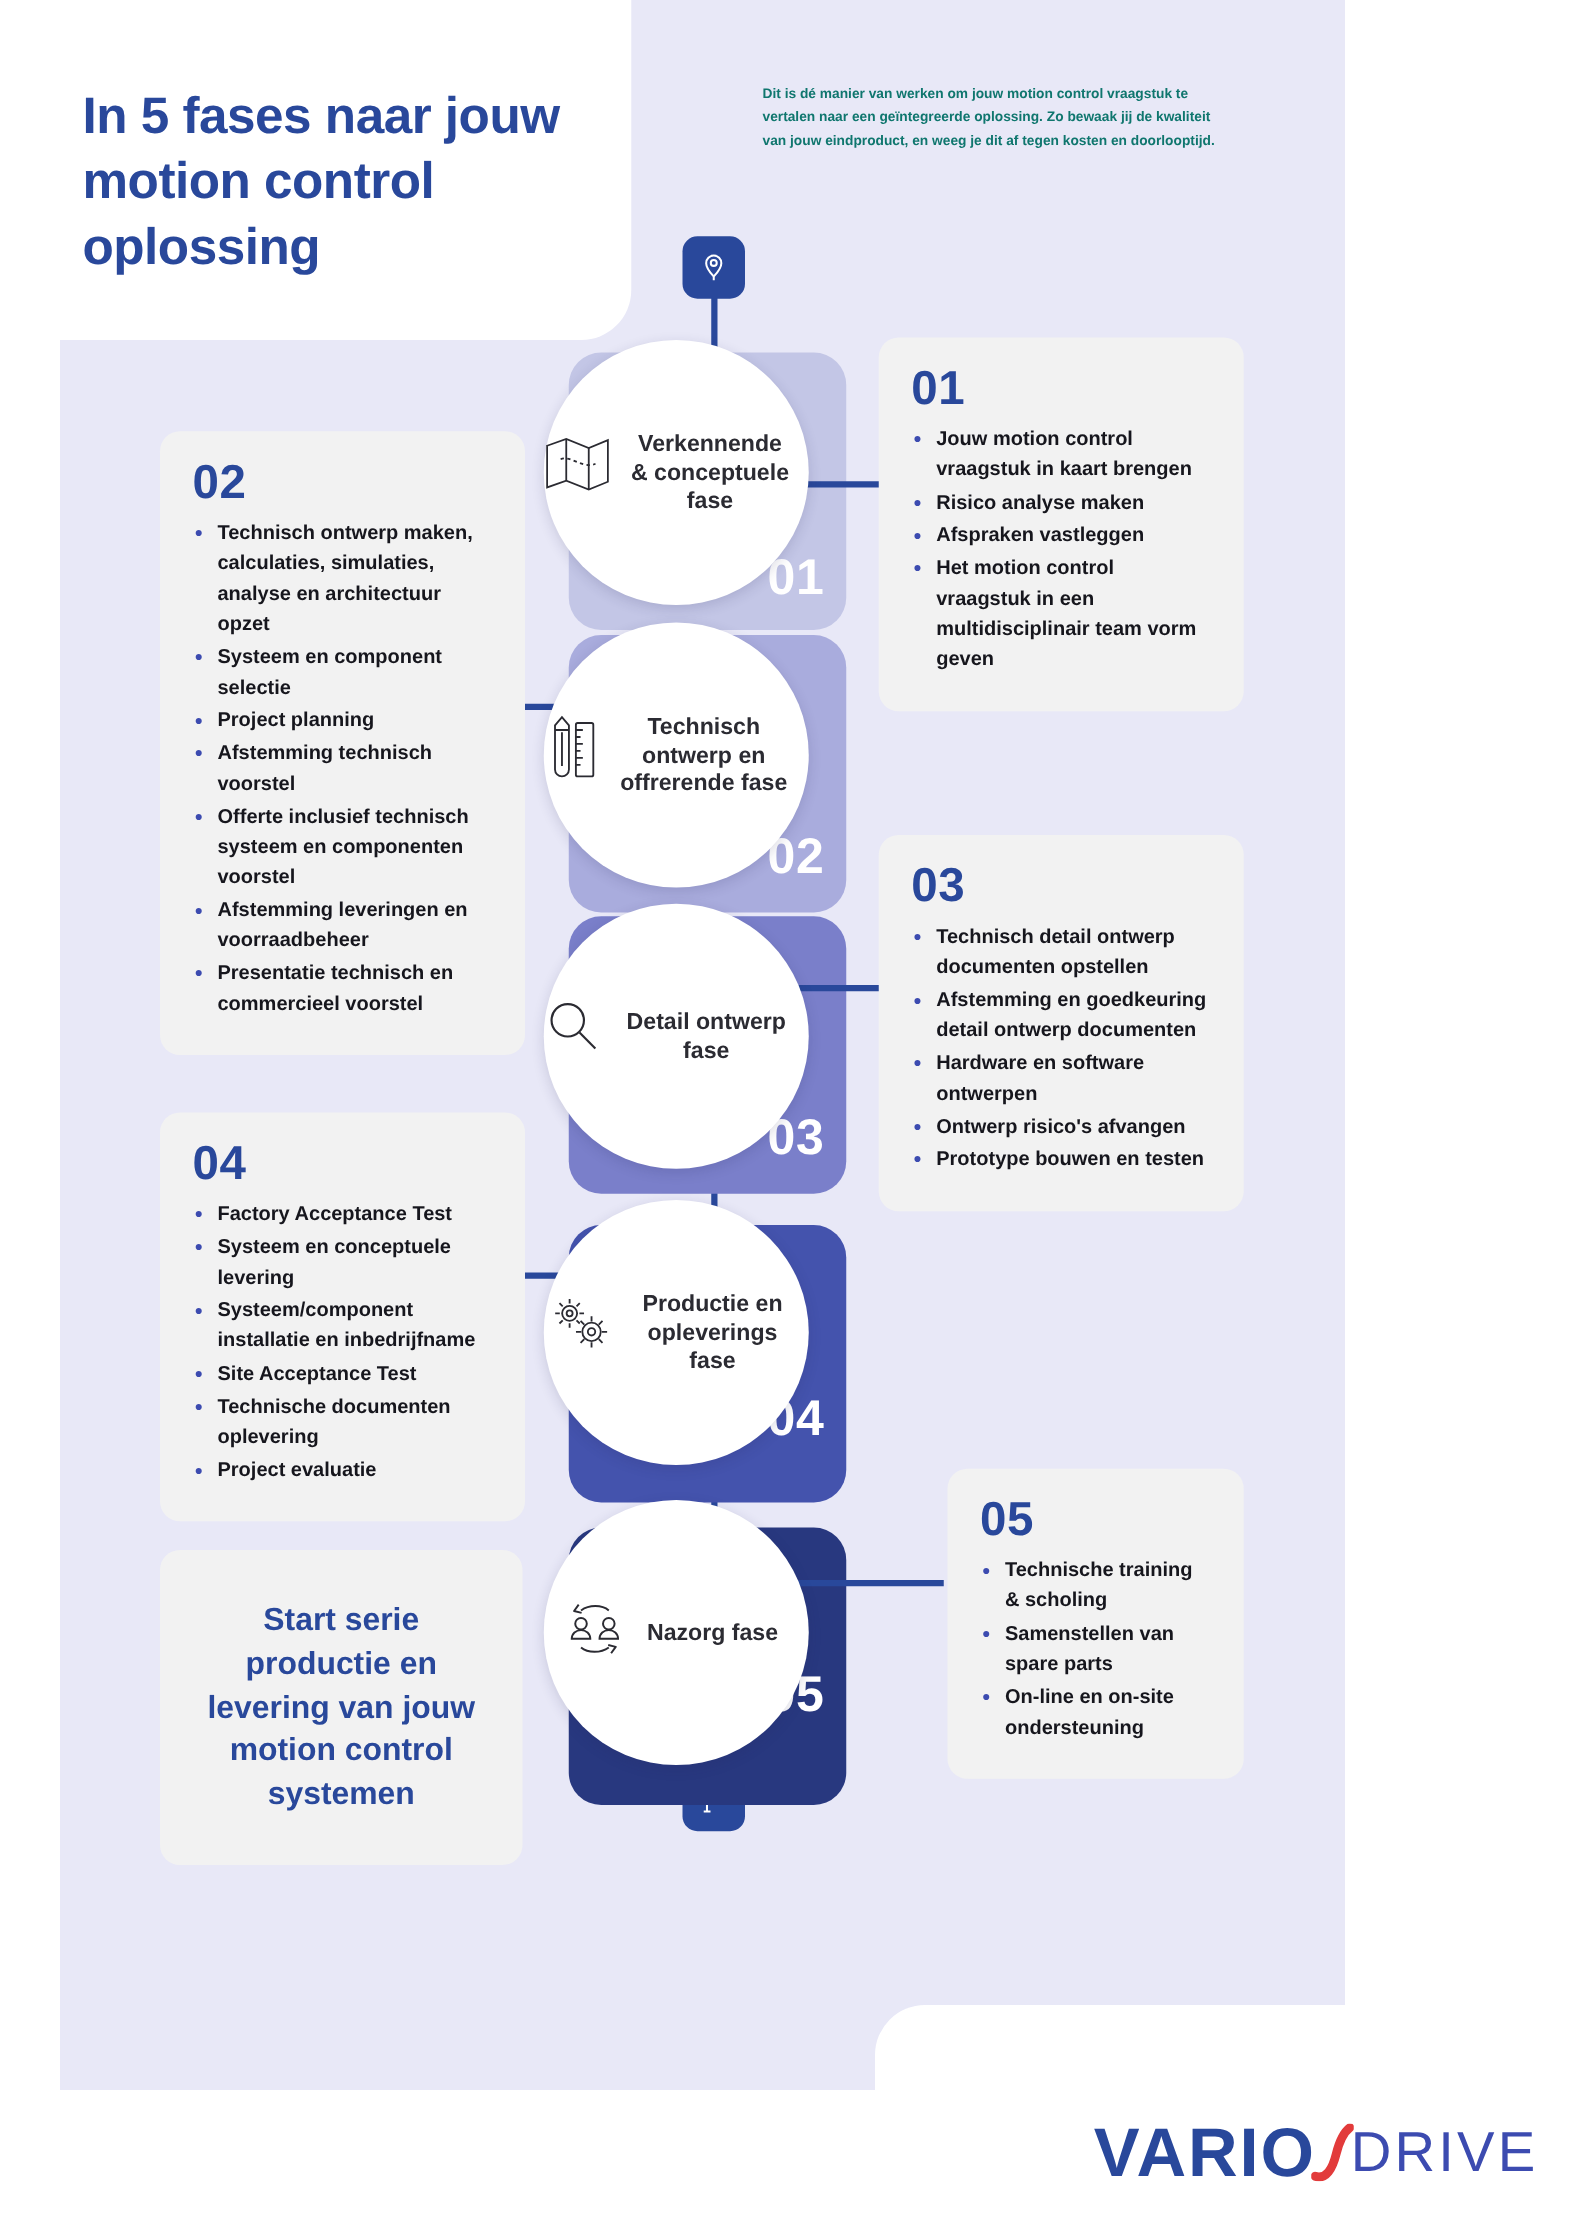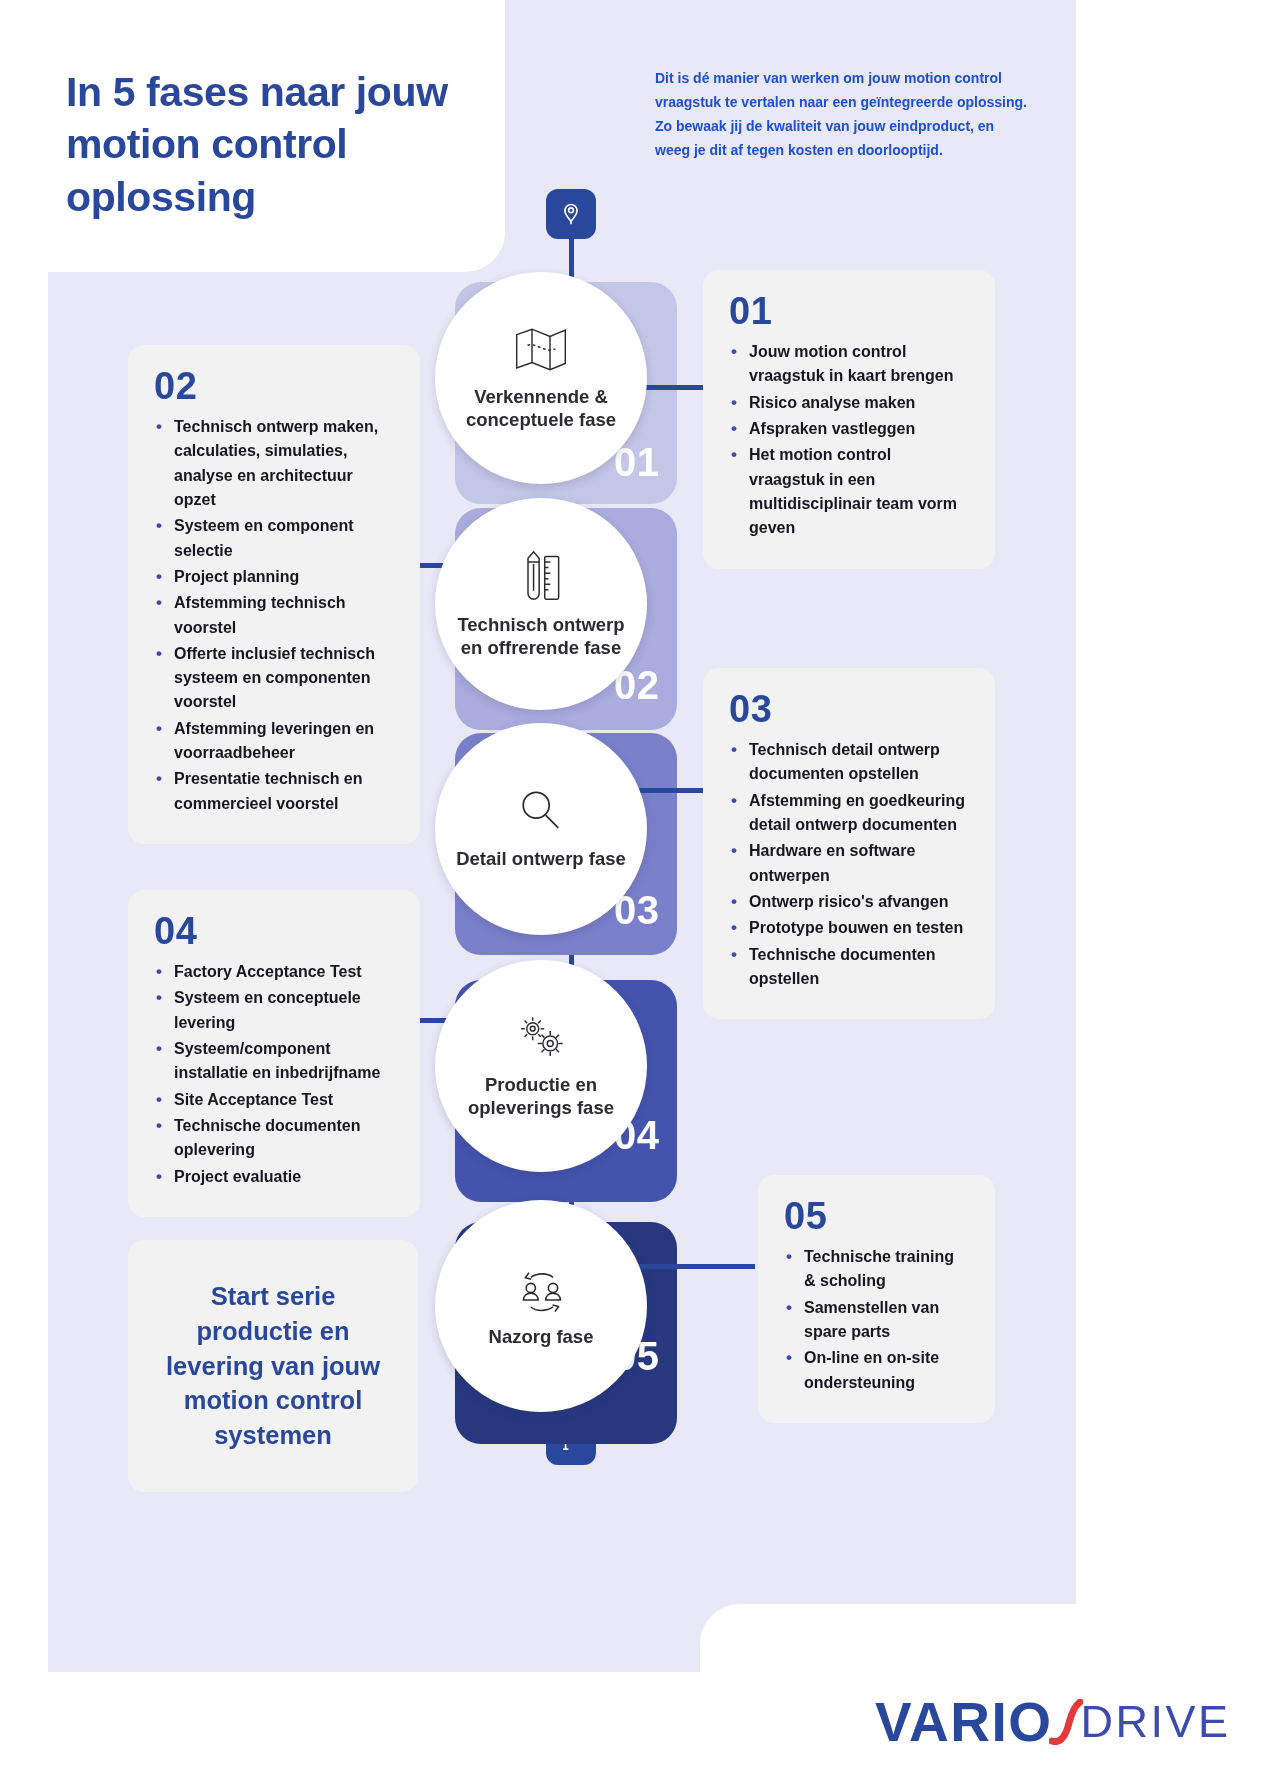--- a/index.html
+++ b/index.html
@@ -43,22 +43,22 @@
   }
 
   
   .title {
     position: absolute; left: 66px; top: 66px; width: 420px;
     color: #29489b; font-size: 41px; line-height: 1.28;
     font-weight: bold; letter-spacing: -0.4px;
   }
   
   .intro {
-    position: absolute; left: 655px; top: 66px; width: 375px;
-    color: #1d4ed8; font-size: 14px; line-height: 1.72; font-weight: bold;
+    position: absolute; left: 610px; top: 66px; width: 375px;
+    color: #0f766e; font-size: 11px; line-height: 1.72; font-weight: bold;
   }
 
   
   .spine {
     position: absolute; left: 569px; top: 225px; width: 5px; height: 1225px;
     background: #29489b;
   }
 
   
   .pin-badge {
@@ -72,21 +72,21 @@
     display: flex; align-items: center; justify-content: center;
   }
 
   
   .backer { position: absolute; width: 222px; height: 222px; border-radius: 26px; }
 
   
   .phase-circle {
     position: absolute; width: 212px; height: 212px; border-radius: 50%;
     background: #ffffff; box-shadow: 0 3px 10px rgba(40,40,90,0.16);
-    display: flex; flex-direction: column; align-items: center;
+    display: flex; flex-direction: row; align-items: center;
     justify-content: center; text-align: center;
   }
   .phase-circle .ico { margin-bottom: 9px; }
   .phase-circle .clabel {
     color: #2b2b32; font-size: 18.5px; font-weight: bold; line-height: 1.23;
     padding: 0 14px;
   }
   .backer-num {
     position: absolute; color: #ffffff; font-size: 40px; font-weight: bold;
     letter-spacing: 0.5px;
@@ -232,21 +232,20 @@
     <div class="clabel">Detail ontwerp fase</div>
   </div>
   <div class="card" style="left:703px; top:668px; width:292px;">
     <div class="num">03</div>
     <ul>
       <li>Technisch detail ontwerp documenten opstellen</li>
       <li>Afstemming en goedkeuring detail ontwerp documenten</li>
       <li>Hardware en software ontwerpen</li>
       <li>Ontwerp risico's afvangen</li>
       <li>Prototype bouwen en testen</li>
-      <li>Technische documenten opstellen</li>
     </ul>
   </div>
 
   <div class="backer" style="left:455px; top:980px; background:#4453ad;"></div>
   <div class="backer-num" style="left:614px; top:1113px;">04</div>
   <div class="connector" style="left:375px; top:1018px; width:95px;"></div>
   <div class="phase-circle" style="left:435px; top:960px;">
     <span class="ico">
       <svg width="58" height="48" viewBox="0 0 62 52" fill="none" stroke="#2b2b32" stroke-width="1.6">
         <g>

